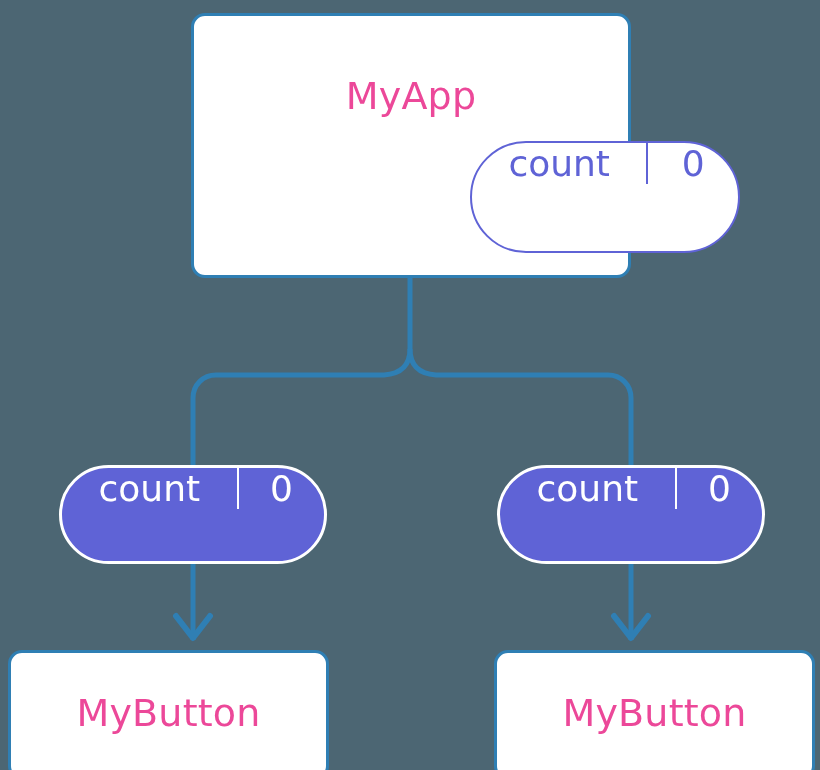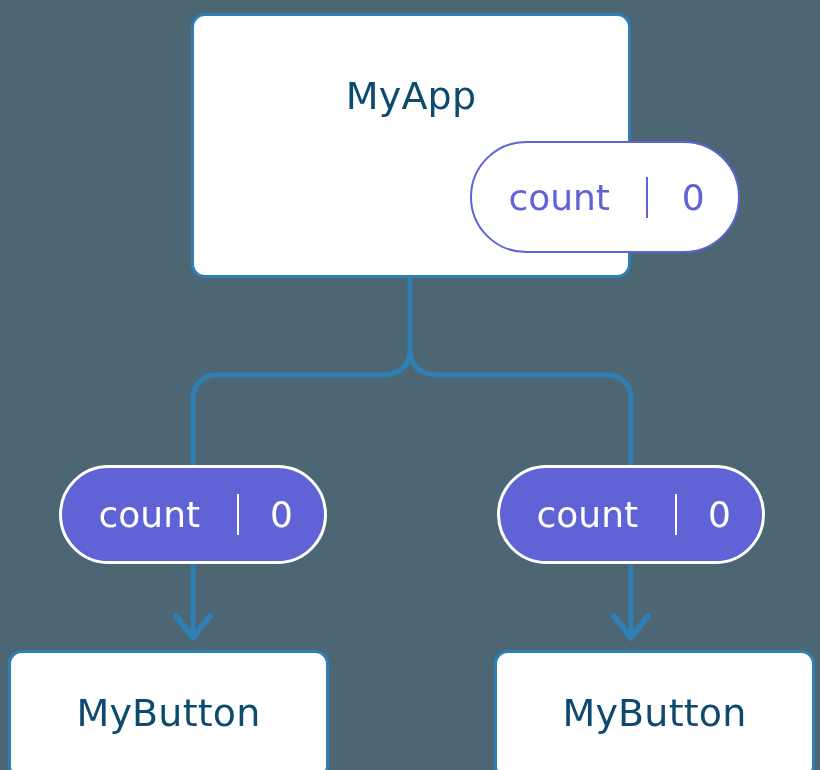--- a/index.html
+++ b/index.html
@@ -32,21 +32,21 @@
     box-sizing: border-box;
     background: #ffffff;
     border: 3px solid #2f7fb4;
     border-radius: 14px;
   }
   .component-title {
     position: absolute;
     left: 0;
     width: 100%;
     text-align: center;
-    color: #0c4a6e;
+    color: #ec4899;
     font-size: 38px;
     font-weight: 400;
     letter-spacing: 0.2px;
     white-space: nowrap;
   }
 
   #box-myapp {
     left: 191px;
     top: 13px;
     width: 440px;
@@ -74,21 +74,21 @@
   }
   #box-mybutton-right .component-title {
     top: 38px;
   }
 
   
   .state-pill {
     position: absolute;
     box-sizing: border-box;
     display: flex;
-    align-items: center;
+    align-items: flex-start;
     border-radius: 999px;
     overflow: hidden;
   }
   .pill-key, .pill-value {
     display: flex;
     align-items: center;
     justify-content: center;
     font-size: 36px;
     font-weight: 400;
     white-space: nowrap;

